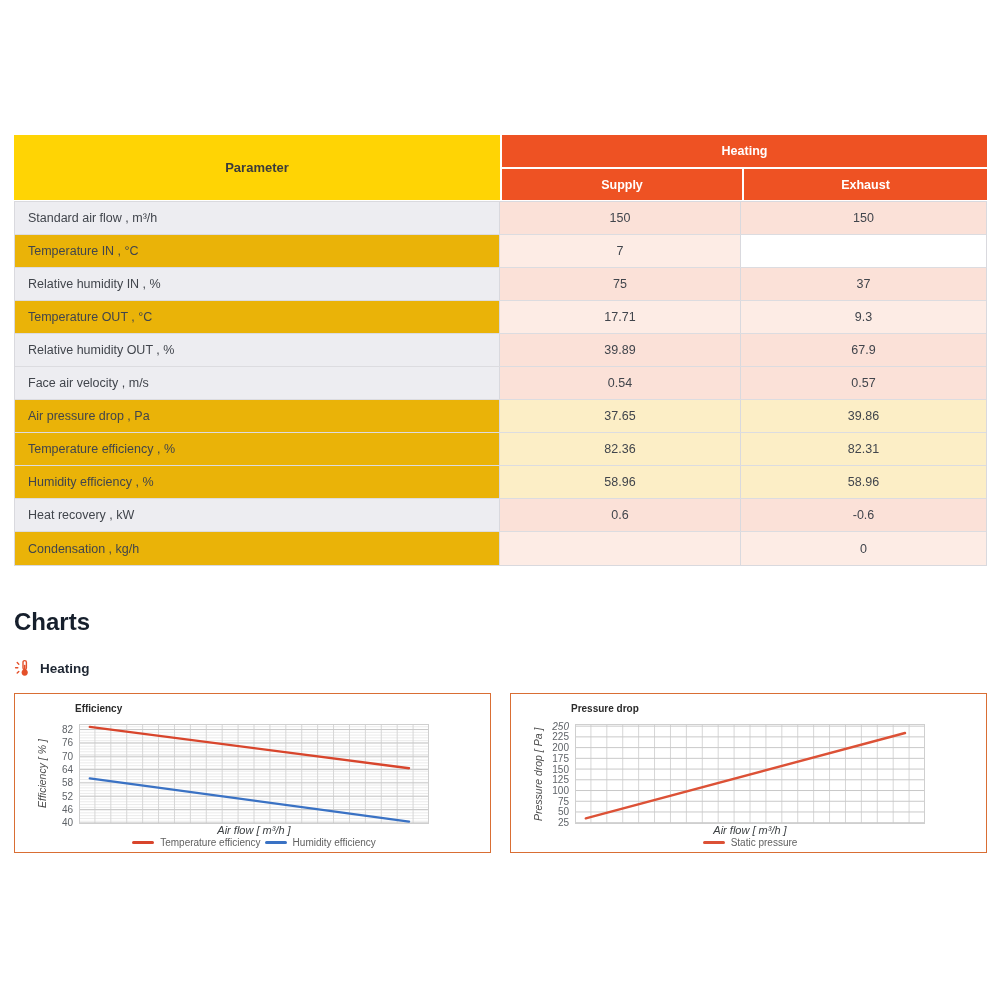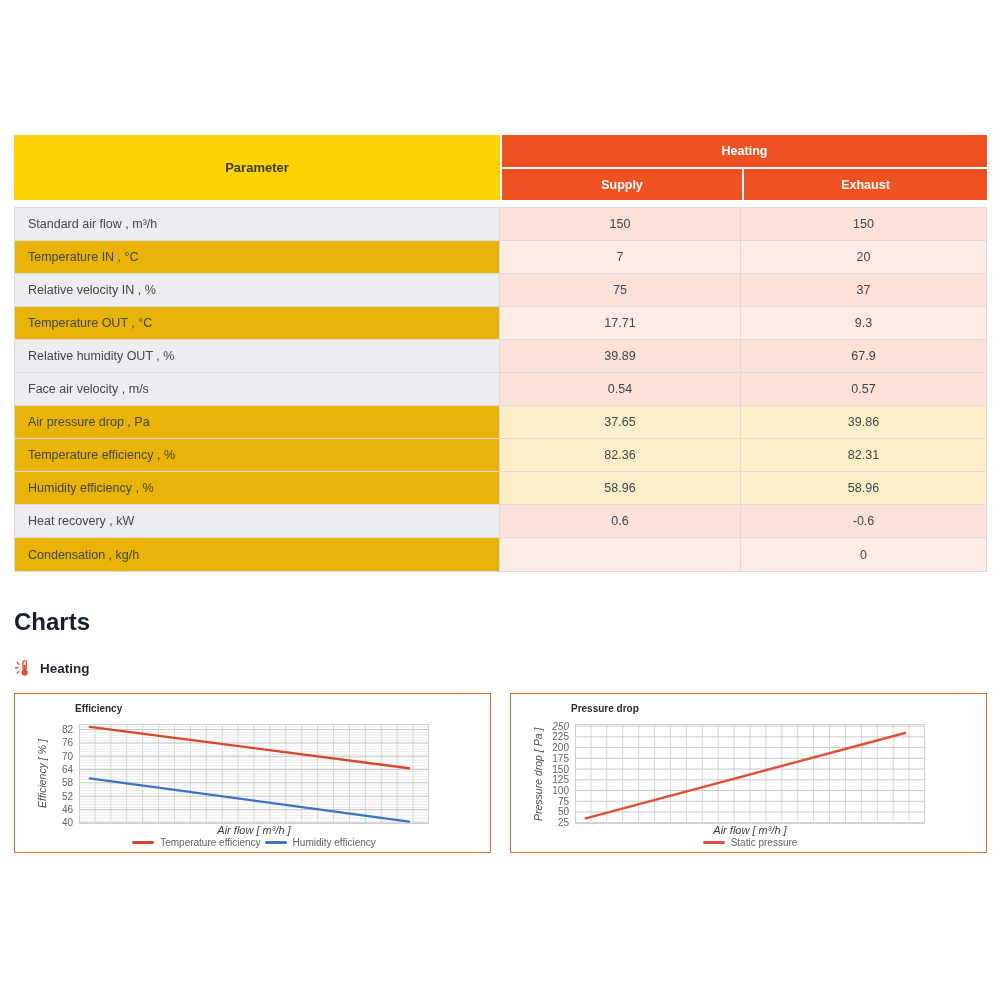--- a/index.html
+++ b/index.html
@@ -12,21 +12,21 @@
   .t-head { display:grid; grid-template-columns:486px 240px 243px; grid-template-rows:32px 31px; gap:2px; background:#fff; }
   .h-param { grid-column:1; grid-row:1/3; background:#ffd404; color:#3b3b3b; font-weight:bold; font-size:13px;
              display:flex; align-items:center; justify-content:center; }
   .h-group { grid-column:2/4; grid-row:1; background:#ee5223; color:#fff; font-weight:bold; font-size:12.5px;
              display:flex; align-items:center; justify-content:center; }
   .h-sub   { background:#ee5223; color:#fff; font-weight:bold; font-size:12.5px;
              display:flex; align-items:center; justify-content:center; }
   .h-supply { grid-column:2; grid-row:2; }
   .h-exhaust{ grid-column:3; grid-row:2; }
 
-  .t-body { margin-top:7px; border:1px solid #d9d9de; border-top:1px solid #d9d9de; }
+  .t-body { margin-top:1px; border:1px solid #d9d9de; border-top:1px solid #d9d9de; }
   .t-row { display:grid; grid-template-columns:485px 241px 1fr; height:33px; border-bottom:1px solid #dcdce0; }
   .t-row:last-child { border-bottom:none; }
   .t-cell { display:flex; align-items:center; font-size:12.5px; color:#41454c; }
   .t-param { padding-left:13px; border-right:1px solid #d9d9de; }
   .t-val { justify-content:center; border-right:1px solid #d9d9de; }
   .t-val.last { border-right:none; }
   .t-row.gray  .t-param { background:#ededf1; }
   .t-row.gray  .t-val   { background:#fbe1d8; }
   .t-row.white .t-param { background:#eab308; }
   .t-row.white .t-val   { background:#fdece5; }
@@ -69,24 +69,23 @@
     </div>
     <div class="t-body">
         <div class="t-row gray">
           <div class="t-cell t-param">Standard air flow , m³/h</div>
           <div class="t-cell t-val">150</div>
           <div class="t-cell t-val last">150</div>
         </div>
         <div class="t-row white">
           <div class="t-cell t-param">Temperature IN , °C</div>
           <div class="t-cell t-val">7</div>
-          <div class="t-cell t-val last">20</div>
-        </div>
-        <div class="t-row gray">
-          <div class="t-cell t-param">Relative velocity IN , %</div>
+        </div>
+        <div class="t-row gray">
+          <div class="t-cell t-param">Relative humidity IN , %</div>
           <div class="t-cell t-val">75</div>
           <div class="t-cell t-val last">37</div>
         </div>
         <div class="t-row white">
           <div class="t-cell t-param">Temperature OUT , °C</div>
           <div class="t-cell t-val">17.71</div>
           <div class="t-cell t-val last">9.3</div>
         </div>
         <div class="t-row gray">
           <div class="t-cell t-param">Relative humidity OUT , %</div>

